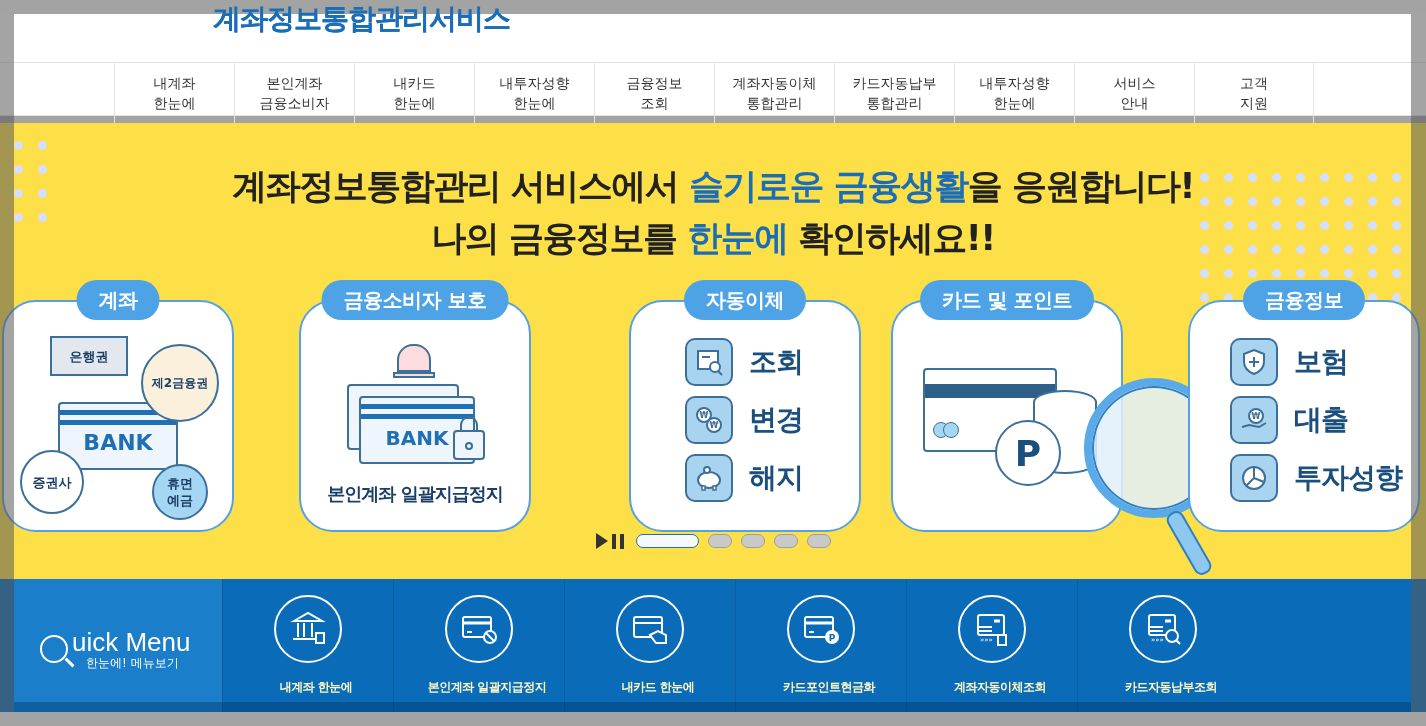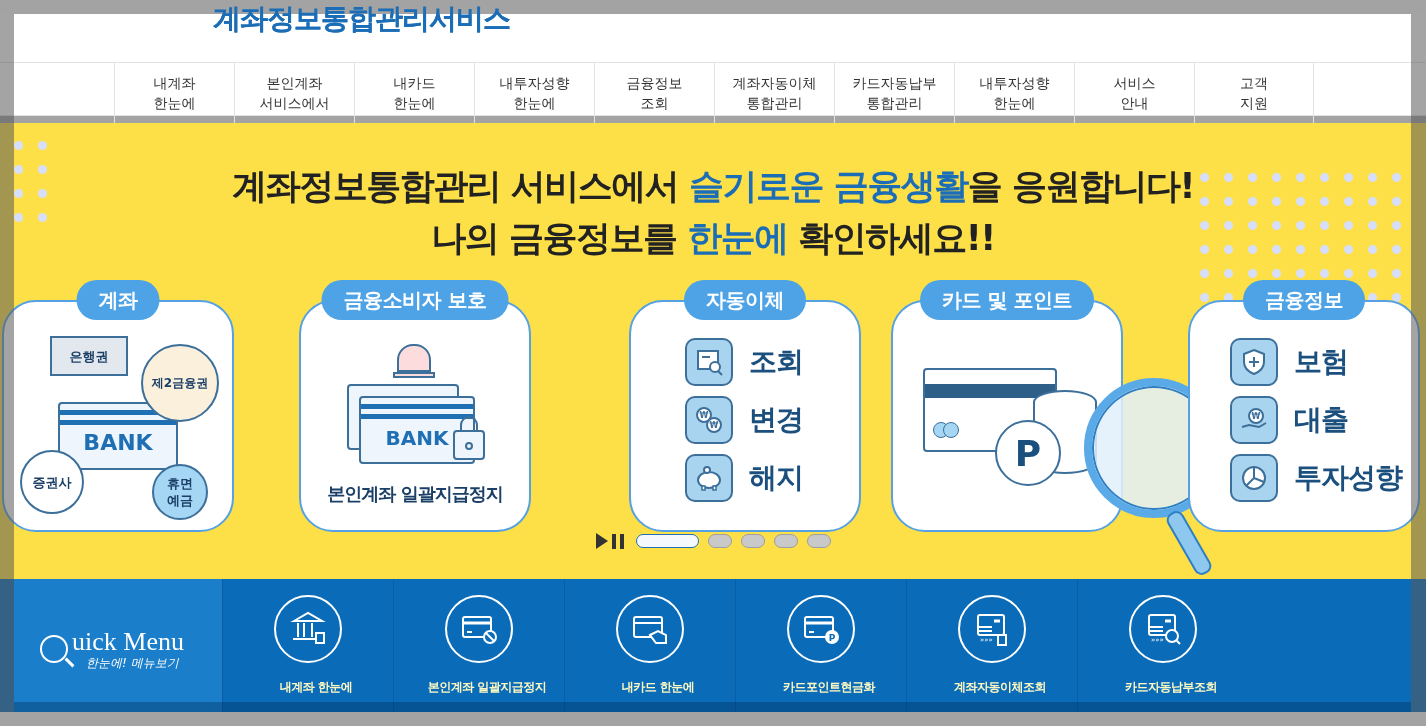--- a/index.html
+++ b/index.html
@@ -33,22 +33,22 @@
   .slider-ctrl{position:absolute;left:596px;top:410px;display:flex;align-items:center;}
   .play-btn{width:0;height:0;border-top:8px solid transparent;border-bottom:8px solid transparent;border-left:12px solid #333;cursor:pointer;}
   .pause-btn{margin-left:4px;width:12px;height:15px;border-left:4px solid #333;border-right:4px solid #333;cursor:pointer;}
   .page-dot{margin-left:9px;width:24px;height:14px;border-radius:8px;background:#c9c9c9;border:1px solid #9e9e9e;cursor:pointer;}
   .page-dot.active{width:63px;background:#f5f9fe;border:1px solid #1f6fb5;margin-left:12px;}
   
   .quick{position:absolute;left:0;top:579px;width:1426px;height:133px;background:#0a6cb9;}
   .quick-head{position:absolute;left:14px;top:0;width:208px;height:133px;background:#1a7ecb;cursor:pointer;}
   .qh-search{position:absolute;left:26px;top:56px;width:28px;height:28px;border:2.5px solid #fff;border-radius:50%;}
   .qh-search::after{content:"";position:absolute;left:22px;top:24px;width:11px;height:3px;background:#fff;transform:rotate(45deg);}
-  .qh-title{position:absolute;left:58px;top:48px;font-size:26px;color:#fff;font-family:Liberation Serif, serif;}
-  .qh-sub{position:absolute;left:72px;top:76px;font-size:12px;color:#fff;font-style:italic;}
+  .qh-title{position:absolute;left:58px;top:48px;font-size:26px;color:#fff;font-family:Liberation Sans, sans-serif;}
+  .qh-sub{position:absolute;left:72px;top:76px;font-size:12px;color:#fff;}
   .quick-items{position:absolute;left:222px;top:0;height:133px;display:flex;}
   .qitem{width:171px;height:133px;border-left:1px solid #0a5fa3;position:relative;cursor:pointer;}
   .qcircle{position:absolute;left:50%;top:16px;transform:translateX(-50%);width:68px;height:68px;border:2px solid #fff;border-radius:50%;display:flex;align-items:center;justify-content:center;}
   .qlabel{position:absolute;left:16px;right:0;top:100px;text-align:center;color:#fef9c3;font-size:12px;font-weight:bold;white-space:nowrap;letter-spacing:-0.5px;}
   
   .ov{position:absolute;background:rgba(90,90,90,0.55);}
 </style>
 </head>
 <body>
 
@@ -59,21 +59,21 @@
   </div>
 
   <nav class="gnb">
     <div class="gnb-list">
       <div class="gnb-item">
           <span>내계좌</span>
           <span>한눈에</span>
         </div>
       <div class="gnb-item">
           <span>본인계좌</span>
-          <span>서비스에서</span>
+          <span>금융소비자</span>
         </div>
       <div class="gnb-item">
           <span>내카드</span>
           <span>한눈에</span>
         </div>
       <div class="gnb-item">
           <span>내투자성향</span>
           <span>한눈에</span>
         </div>
       <div class="gnb-item">

